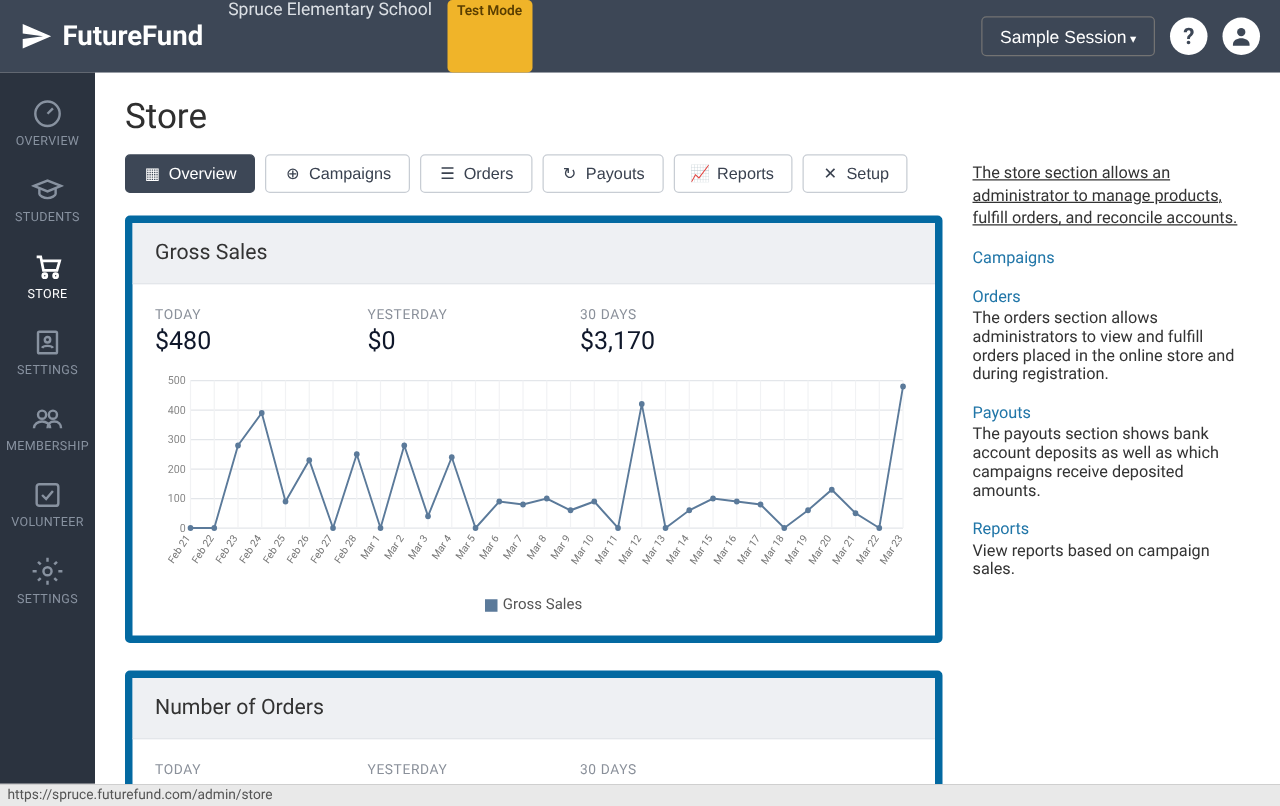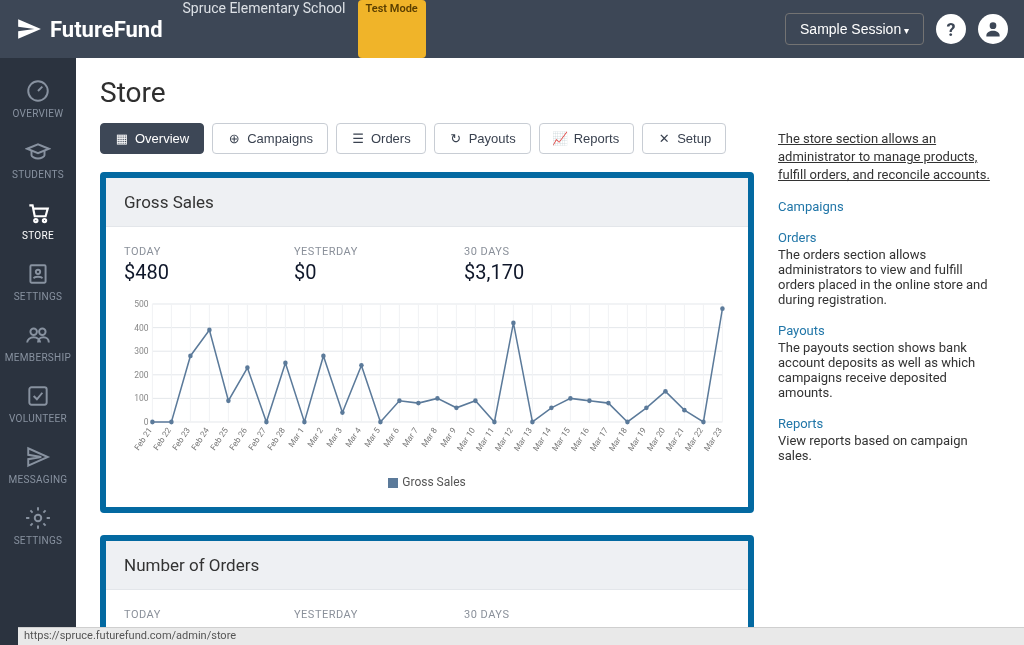--- a/index.html
+++ b/index.html
@@ -54,21 +54,21 @@
 svg.chart { width: 100%; height: 170px; }
 .chart-legend { text-align: center; font-size: 12px; color: #555; margin-top: 4px; }
 .chart-legend .swatch { display: inline-block; width: 10px; height: 10px; background: #5b7a9a; margin-right: 4px; vertical-align: middle; }
 
 
 .right-col p { margin-bottom: 14px; line-height: 1.4; text-decoration: underline; }
 .right-col .hlink { color: #2176a8; margin-bottom: 2px; cursor: pointer; }
 .right-col .hsect { margin-bottom: 16px; }
 
 
-.statusbar { position: absolute; left: 18px; right: 0; bottom: 0; height: 18px; background: #e9e9e9; border-top: 1px solid #cfcfcf; font-size: 11px; color: #555; padding: 1px 6px; }
+.statusbar { position: absolute; left: 0; right: 0; bottom: 0; height: 18px; background: #e9e9e9; border-top: 1px solid #cfcfcf; font-size: 11px; color: #555; padding: 1px 6px; }
 </style>
 </head>
 <body>
 
 <div class="topbar">
   <div class="logo">
     <svg width="26" height="26" viewBox="0 0 24 24" fill="#fff">
         <path d="M2 21l21-9L2 3v7l15 2-15 2z"></path>
       </svg>
     <span>FutureFund</span>
@@ -126,26 +126,20 @@
         <path d="M12 19c0-3 2-5 5-5s5 2 5 5"></path>
       </svg>
     <span class="lbl">MEMBERSHIP</span>
   </div>
   <div class="side-item">
     <svg class="ic" viewBox="0 0 24 24" fill="none" stroke="currentColor" stroke-width="1.8">
         <rect x="4" y="4" width="16" height="16" rx="2"></rect>
         <path d="M8 12l3 3 5-6"></path>
       </svg>
     <span class="lbl">VOLUNTEER</span>
-  </div>
-  <div class="side-item">
-    <svg class="ic" viewBox="0 0 24 24" fill="none" stroke="currentColor" stroke-width="1.8">
-        <path d="M3 20l18-8L3 4v6l12 2-12 2z"></path>
-      </svg>
-    <span class="lbl">MESSAGING</span>
   </div>
   <div class="side-item">
     <svg class="ic" viewBox="0 0 24 24" fill="none" stroke="currentColor" stroke-width="1.8">
         <circle cx="12" cy="12" r="3"></circle>
         <path d="M12 2v3M12 19v3M4 12H1M23 12h-3M5 5l2 2M17 17l2 2M5 19l2-2M17 7l2-2"></path>
       </svg>
     <span class="lbl">SETTINGS</span>
   </div>
 </div>
 

